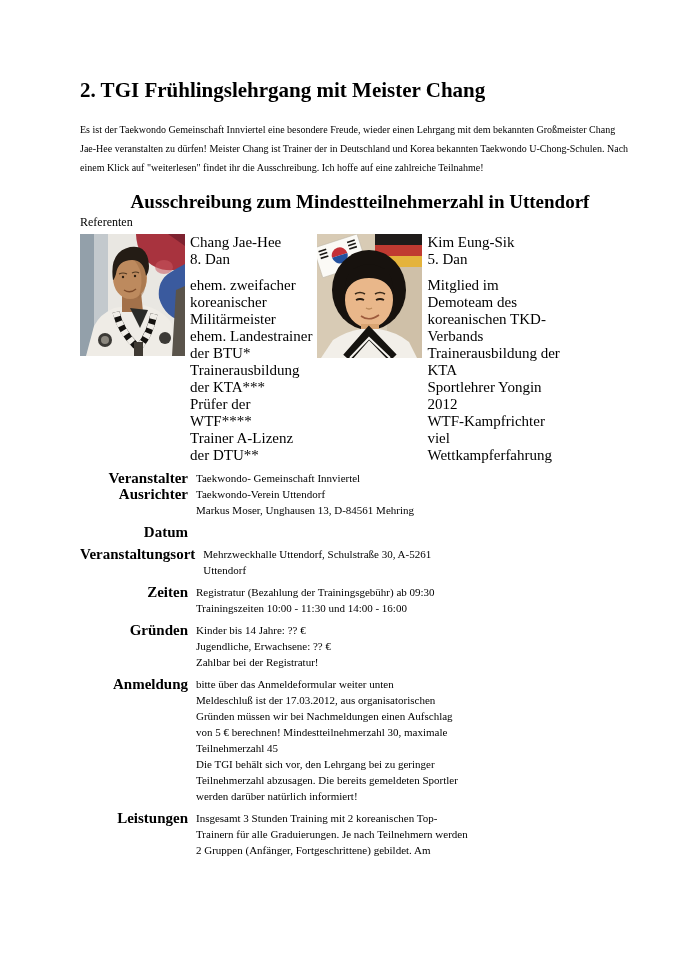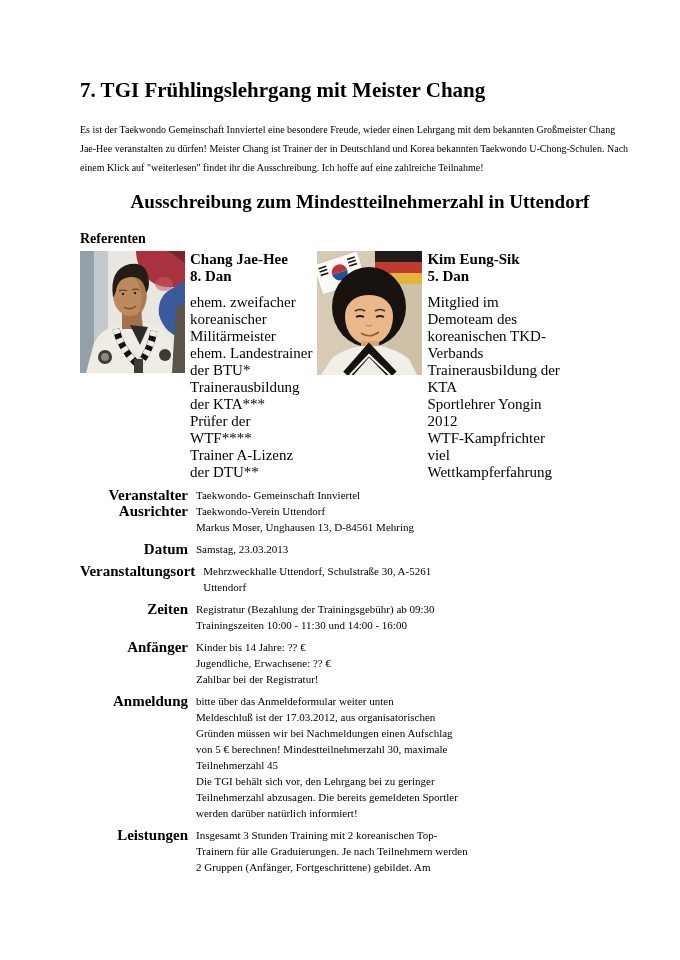--- a/index.html
+++ b/index.html
@@ -16,52 +16,52 @@
     margin: 0 0 18px 0;
   }
   .intro {
     font-size: 10px; line-height: 19px; margin: 0; width: 552px;
   }
   .announce-heading {
     font-size: 19px; font-weight: bold; text-align: center;
     line-height: 1.2; margin: 14px 0 0 0;
   }
   .referents-label {
-    font-size: 14px; font-weight: bold; margin-top: 17px; line-height: 16px;
+    font-size: 12px; font-weight: normal; line-height: 16px;
   }
   .ref-row { display: flex; align-items: flex-start; margin-top: 4px; }
   .photo { flex: 0 0 auto; }
   .photo svg { display: block; }
   .photo-left  { width: 105px; height: 122px; }
   .photo-right { width: 105px; height: 124px; }
   .bio { font-size: 15px; line-height: 17px; }
   .bio-1 { flex: 0 0 112px; margin-left: 5px; }
   .bio-2 { flex: 1 1 auto; margin-left: 5px; }
   .ref-row .photo-right { margin-left: 5px; }
-  .bio-name { font-weight: bold; white-space: pre; }
+  .bio-name { font-weight: normal; white-space: pre; }
   .bio-details { white-space: pre; margin-top: 9px; }
 
   .info-table { margin-top: 3px; }
   .info-row { display: flex; align-items: flex-start; margin-top: 6px; }
   .info-row.grouped { margin-top: 0; justify-content: space-between; }
   .info-label {
     flex: 0 0 108px; text-align: right; font-weight: bold;
     font-size: 15px; line-height: 16px; white-space: pre;
   }
   .info-value {
     flex: 1 1 auto; margin-left: 8px;
     font-size: 11px; line-height: 16px; white-space: pre;
   }
 </style>
 </head>
 <body>
 
 <div class="page">
 
-  <h1 class="article-title">7. TGI Frühlingslehrgang mit Meister Chang</h1>
+  <h1 class="article-title">2. TGI Frühlingslehrgang mit Meister Chang</h1>
 
   <p class="intro">Es ist der Taekwondo Gemeinschaft Innviertel eine besondere Freude, wieder einen Lehrgang mit dem bekannten Großmeister Chang Jae-Hee veranstalten zu dürfen! Meister Chang ist Trainer der in Deutschland und Korea bekannten Taekwondo U-Chong-Schulen. Nach einem Klick auf "weiterlesen" findet ihr die Ausschreibung. Ich hoffe auf eine zahlreiche Teilnahme!</p>
 
   <h2 class="announce-heading">Ausschreibung zum Mindestteilnehmerzahl in Uttendorf</h2>
 
   <div class="referents-label">Referenten</div>
 
   <div class="ref-row">
 
     <div class="photo photo-left">
@@ -170,37 +170,36 @@
   </div>
 
   <div class="info-row grouped">
     <div class="info-label">Ausrichter</div>
     <div class="info-value">Taekwondo-Verein Uttendorf
 Markus Moser, Unghausen 13, D-84561 Mehring</div>
   </div>
 
   <div class="info-row">
     <div class="info-label">Datum</div>
-    <div class="info-value">Samstag, 23.03.2013</div>
   </div>
 
   <div class="info-row">
     <div class="info-label">Veranstaltungsort</div>
     <div class="info-value">Mehrzweckhalle Uttendorf, Schulstraße 30, A-5261
 Uttendorf</div>
   </div>
 
   <div class="info-row">
     <div class="info-label">Zeiten</div>
     <div class="info-value">Registratur (Bezahlung der Trainingsgebühr) ab 09:30
 Trainingszeiten 10:00 - 11:30 und 14:00 - 16:00</div>
   </div>
 
   <div class="info-row">
-    <div class="info-label">Anfänger</div>
+    <div class="info-label">Gründen</div>
     <div class="info-value">Kinder bis 14 Jahre: ?? €
 Jugendliche, Erwachsene: ?? €
 Zahlbar bei der Registratur!</div>
   </div>
 
   <div class="info-row">
     <div class="info-label">Anmeldung</div>
     <div class="info-value">bitte über das Anmeldeformular weiter unten
 Meldeschluß ist der 17.03.2012, aus organisatorischen
 Gründen müssen wir bei Nachmeldungen einen Aufschlag

